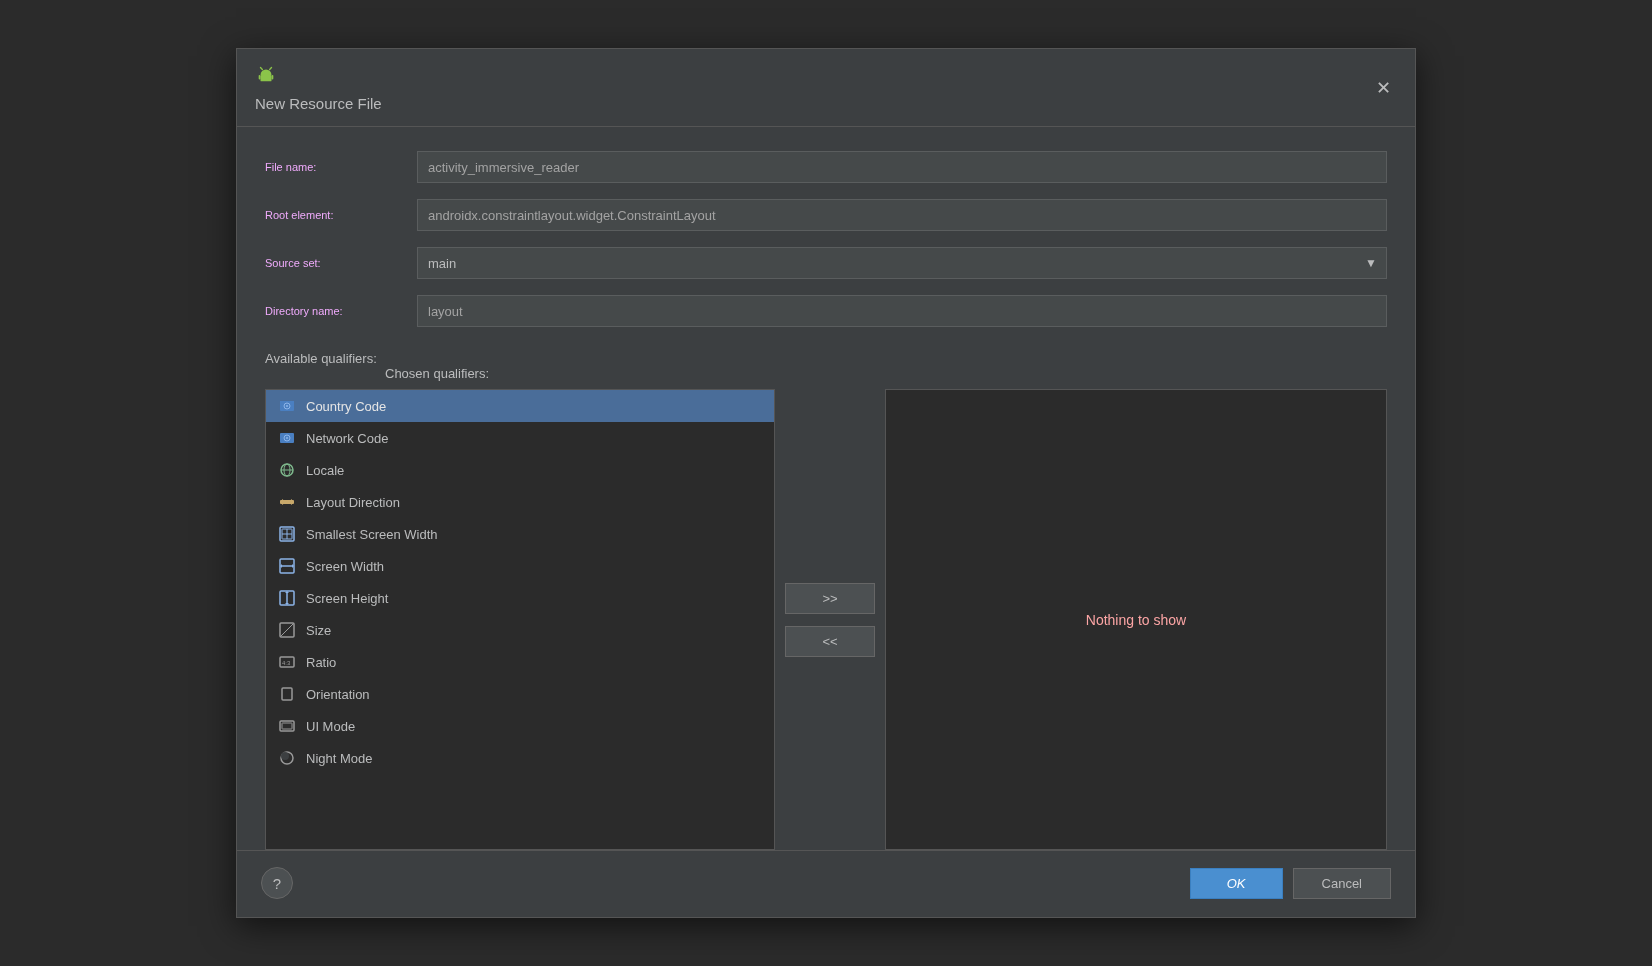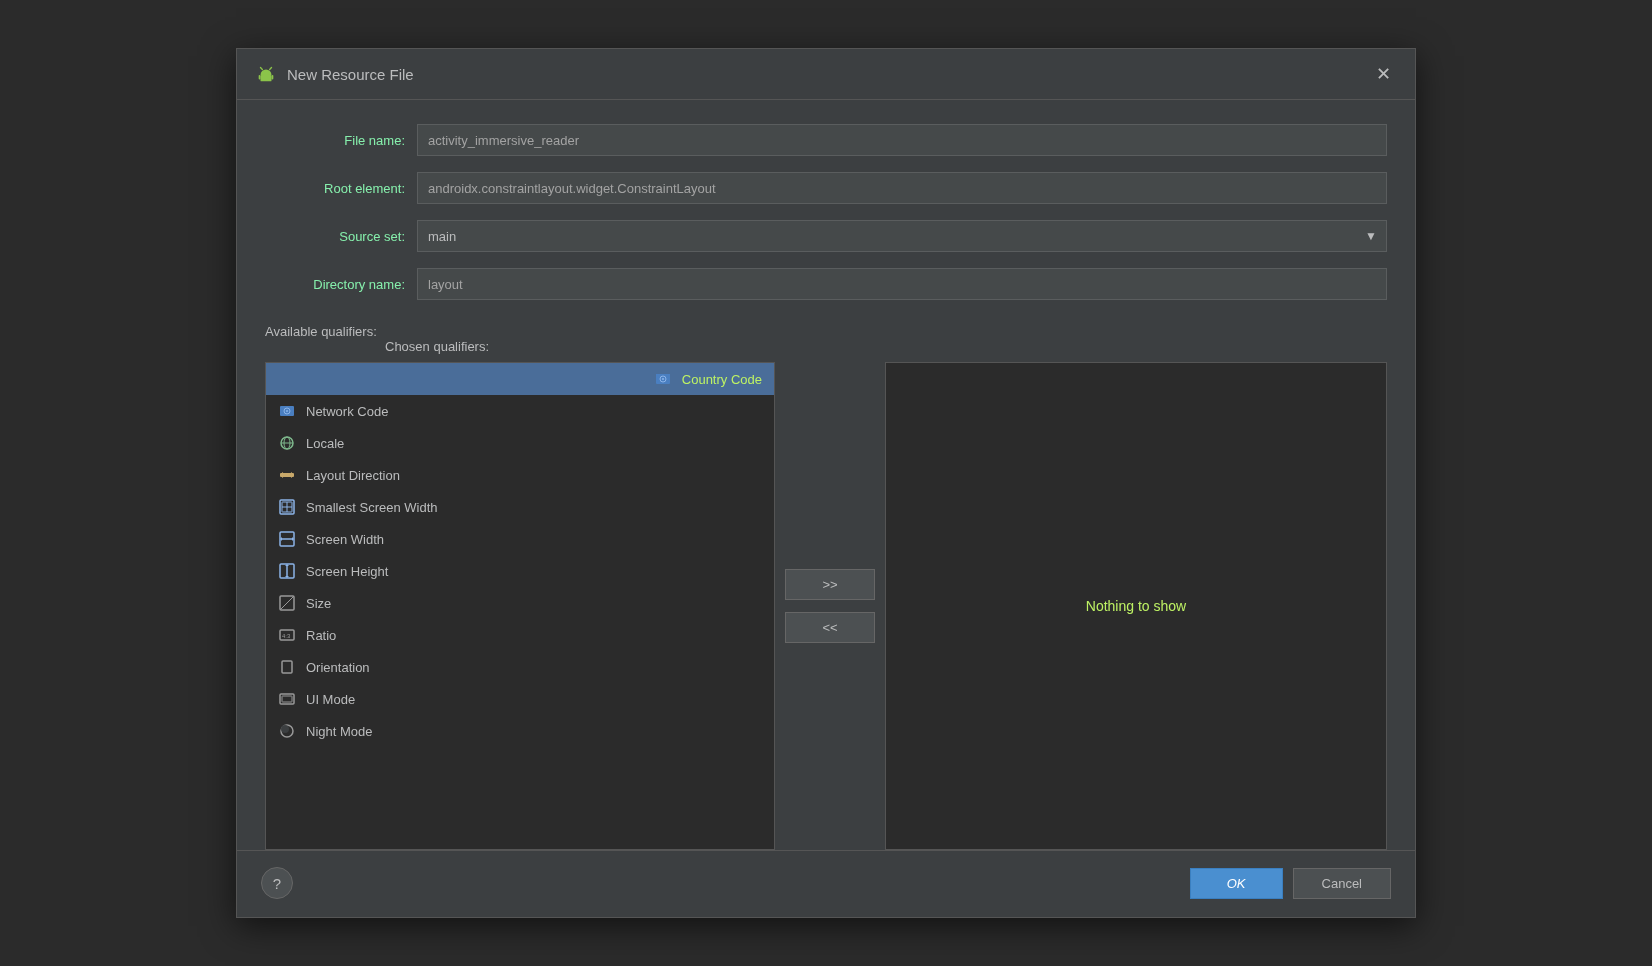--- a/index.html
+++ b/index.html
@@ -24,22 +24,22 @@
     .title-bar {
       background: #3c3f41;
       border-bottom: 1px solid #555;
       padding: 14px 18px;
       display: flex;
       align-items: center;
       justify-content: space-between;
     }
     .title-bar-left {
       display: flex;
-      align-items: center;
       gap: 10px;
+      flex-direction: column;
     }
     .android-icon {
       width: 22px;
       height: 22px;
     }
     .title-text {
       color: #bbbcbd;
       font-size: 15px;
       font-weight: 500;
     }
@@ -57,24 +57,24 @@
       display: flex;
       flex-direction: column;
       gap: 16px;
     }
     .form-row {
       display: flex;
       align-items: center;
       gap: 12px;
     }
     .form-label {
-      color: #86efac;
-      font-size: 13px;
+      color: #f0abfc;
+      font-size: 11px;
       width: 140px;
-      text-align: right;
+      text-align: left;
       flex-shrink: 0;
     }
     .form-input {
       flex: 1;
       background: #45494a;
       border: 1px solid #5a5d5e;
       color: #a3a3a3;
       padding: 6px 10px;
       font-size: 13px;
       outline: none;
@@ -146,22 +146,21 @@
       align-items: center;
       gap: 10px;
       padding: 7px 12px;
       color: #bbbcbd;
       font-size: 13px;
       cursor: pointer;
       user-select: none;
     }
     .list-item.selected {
       background: #4a6d99;
-      color: #bef264;
-      justify-content: flex-end;
+      color: #e5e5e5;
     }
     .list-item-icon {
       width: 18px;
       height: 18px;
       flex-shrink: 0;
       display: flex;
       align-items: center;
       justify-content: center;
     }
     .buttons-col {
@@ -184,21 +183,21 @@
     }
     .chosen-panel {
       flex: 1;
       background: #2b2b2b;
       border: 1px solid #555;
       display: flex;
       align-items: center;
       justify-content: center;
     }
     .nothing-text {
-      color: #bef264;
+      color: #fca5a5;
       font-size: 14px;
     }
     .footer {
       display: flex;
       justify-content: space-between;
       align-items: center;
       padding: 16px 24px 18px 24px;
       border-top: 1px solid #555;
       margin-top: auto;
     }

